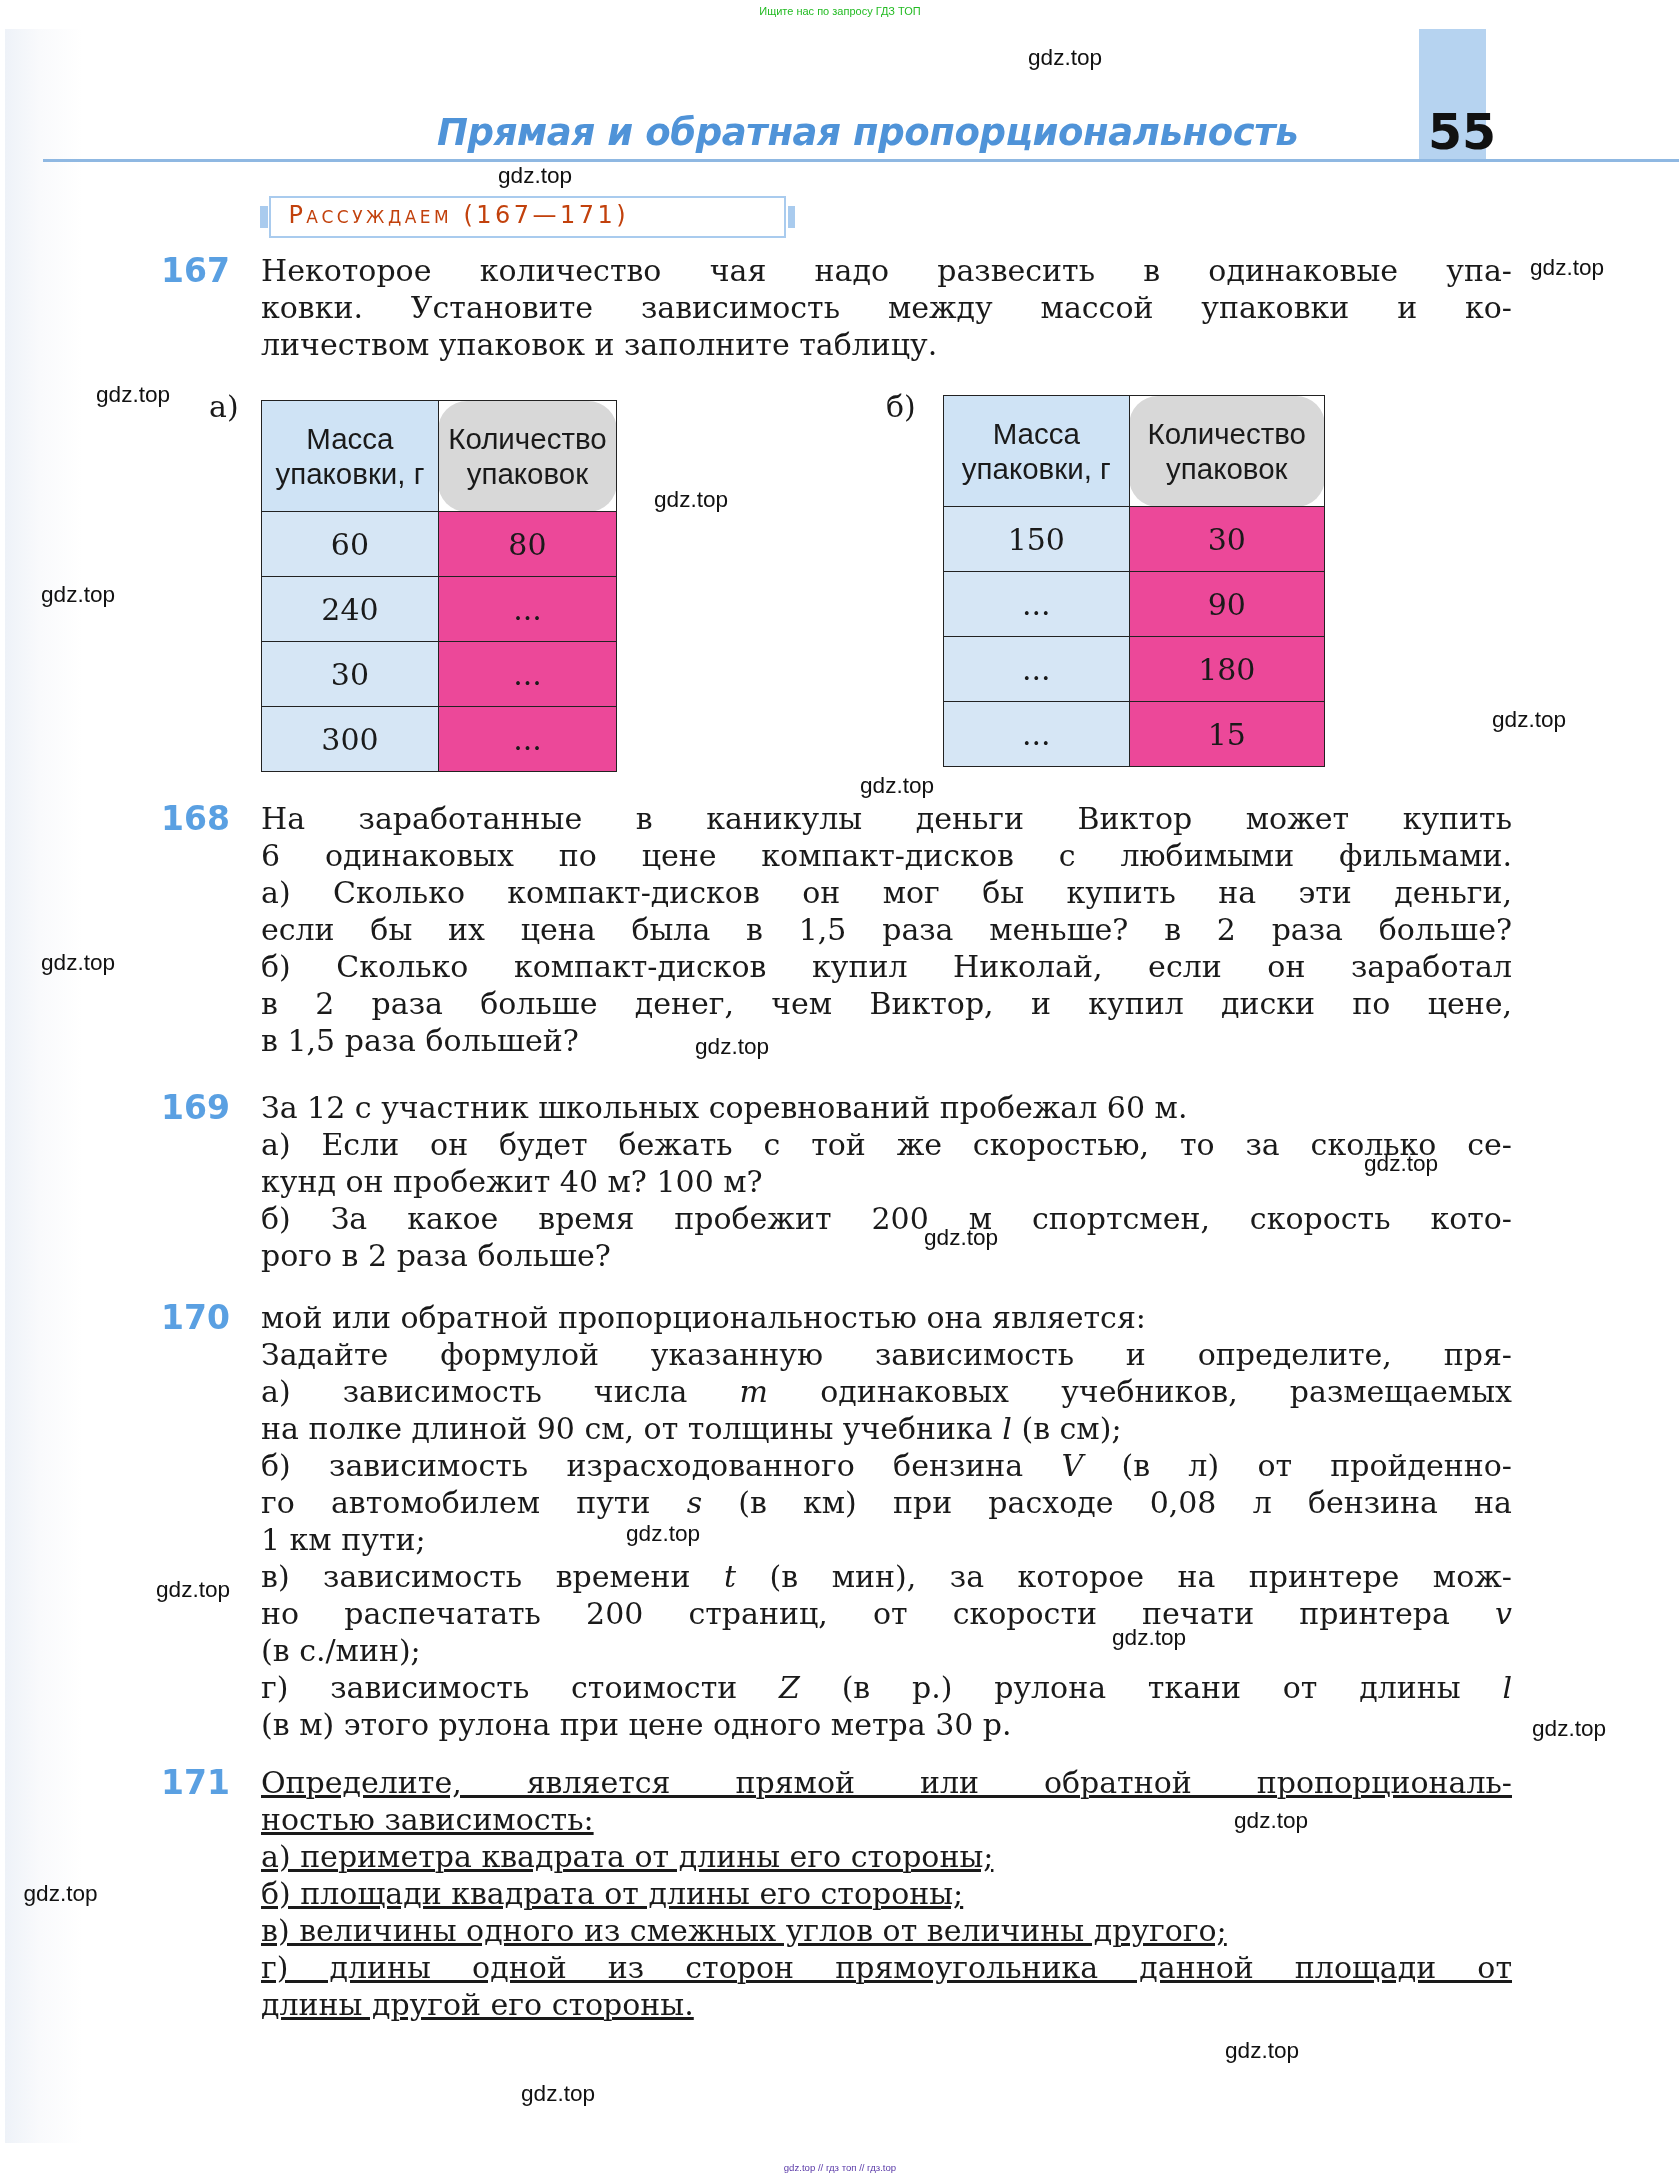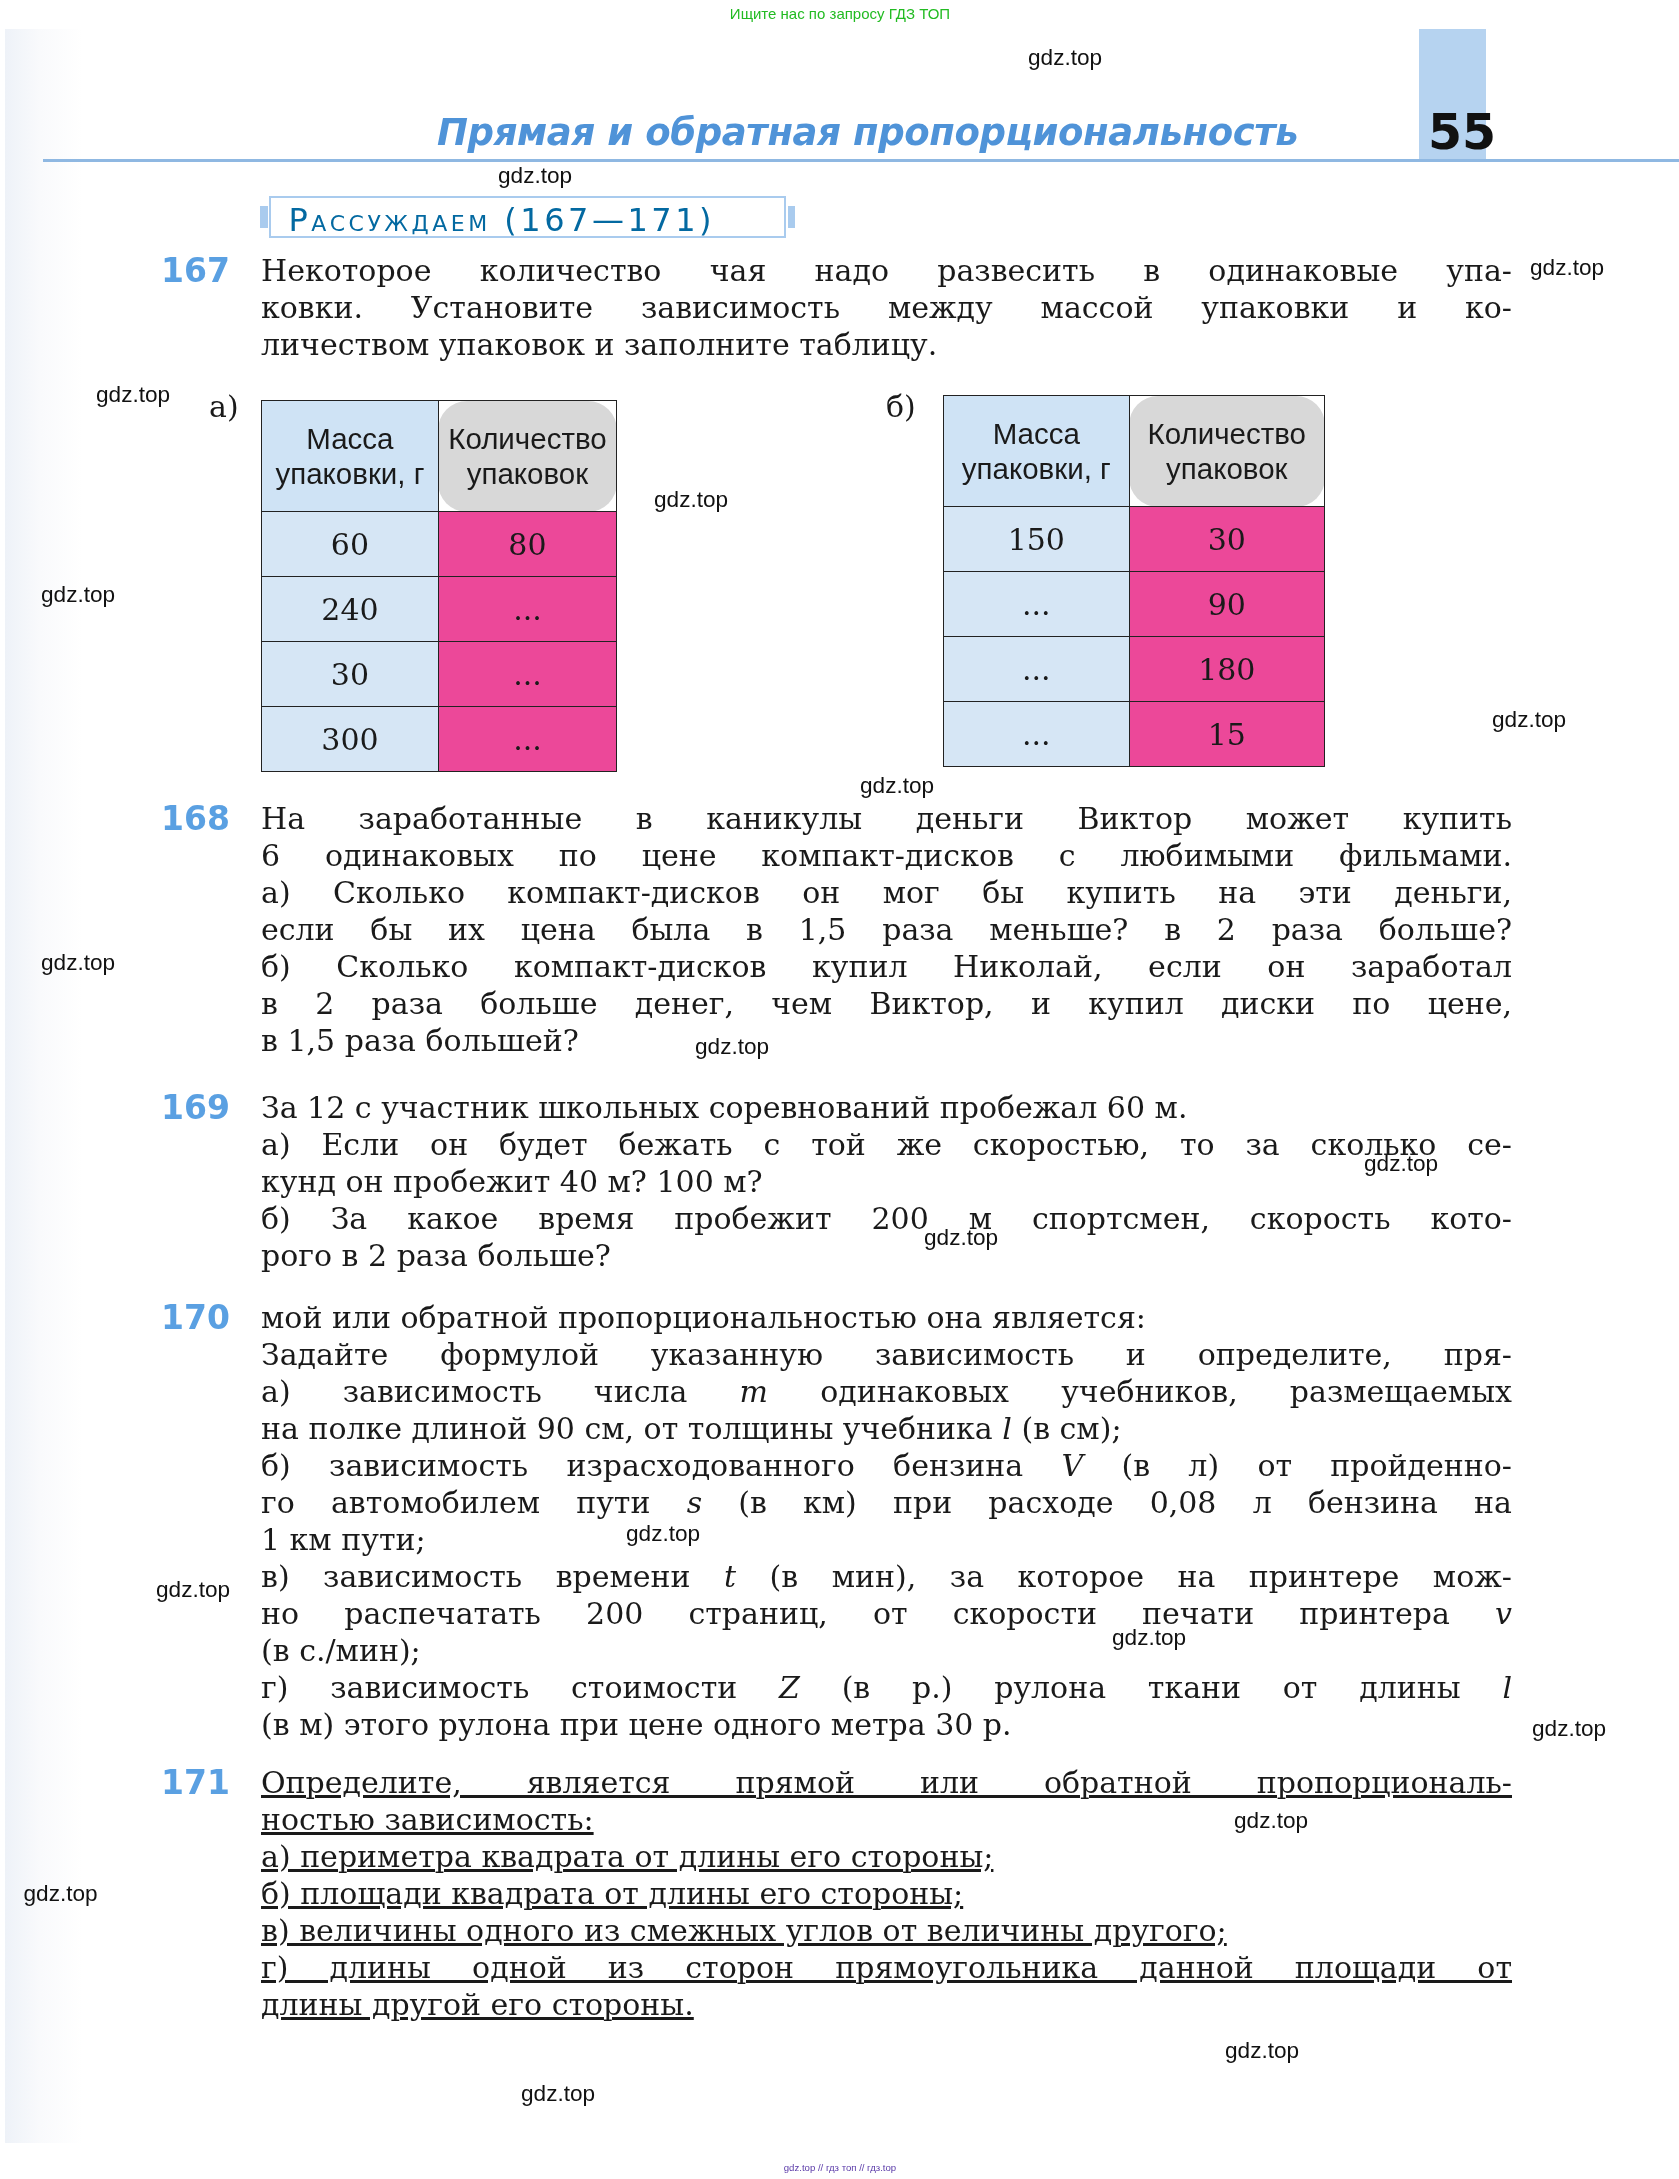--- a/index.html
+++ b/index.html
@@ -4,21 +4,21 @@
   <style>
     html, body { margin: 0; padding: 0; }
     body {
       width: 1680px; height: 2180px; position: relative; overflow: hidden;
       background: #ffffff;
       font-family: "DejaVu Serif", "Liberation Serif", serif;
       color: #1a1a1a;
     }
     .top-banner {
       position: absolute; top: 5.2px; left: 0; width: 1680px; text-align: center;
-      font-family: "Liberation Sans", sans-serif; font-size: 15px; color: #22bb22;
+      font-family: "Liberation Sans", sans-serif; font-size: 11px; color: #22bb22;
     }
     .page {
       position: absolute; left: 5.2px; top: 29px; width: 1675px; height: 2114px;
       background: linear-gradient(to right, #eef2f8 0px, #f9fafc 35px, #ffffff 78px);
     }
     .page-tab {
       position: absolute; left: 1419px; top: 29px; width: 67px; height: 130px;
       background: #b6d3f0;
     }
     .header-rule {
@@ -41,21 +41,21 @@
       border: 2.6px solid #a9cbee; background: #ffffff; box-sizing: border-box;
     }
     .section-box::before, .section-box::after {
       content: ""; position: absolute; top: 7.8px; width: 7.8px; height: 22.6px; background: #a9cbee;
     }
     .section-box::before { left: -11.3px; }
     .section-box::after { right: -11.3px; }
     .section-label {
       position: absolute; left: 17.4px; top: 2.6px;
       font-family: "DejaVu Sans", "Liberation Sans", sans-serif;
-      font-size: 32px; letter-spacing: 3.5px; color: #0369a1; white-space: nowrap;
+      font-size: 24px; letter-spacing: 3.5px; color: #c2410c; white-space: nowrap;
     }
     .section-label .caps { font-variant: small-caps; }
     .problem {
       position: absolute; left: 161px; width: 1356px;
     }
     .problem-num {
       position: absolute; left: 0; top: 0;
       font-family: "DejaVu Sans", "Liberation Sans", sans-serif;
       font-weight: bold; font-size: 33px; color: #5aa0e2; line-height: 37px;
     }

